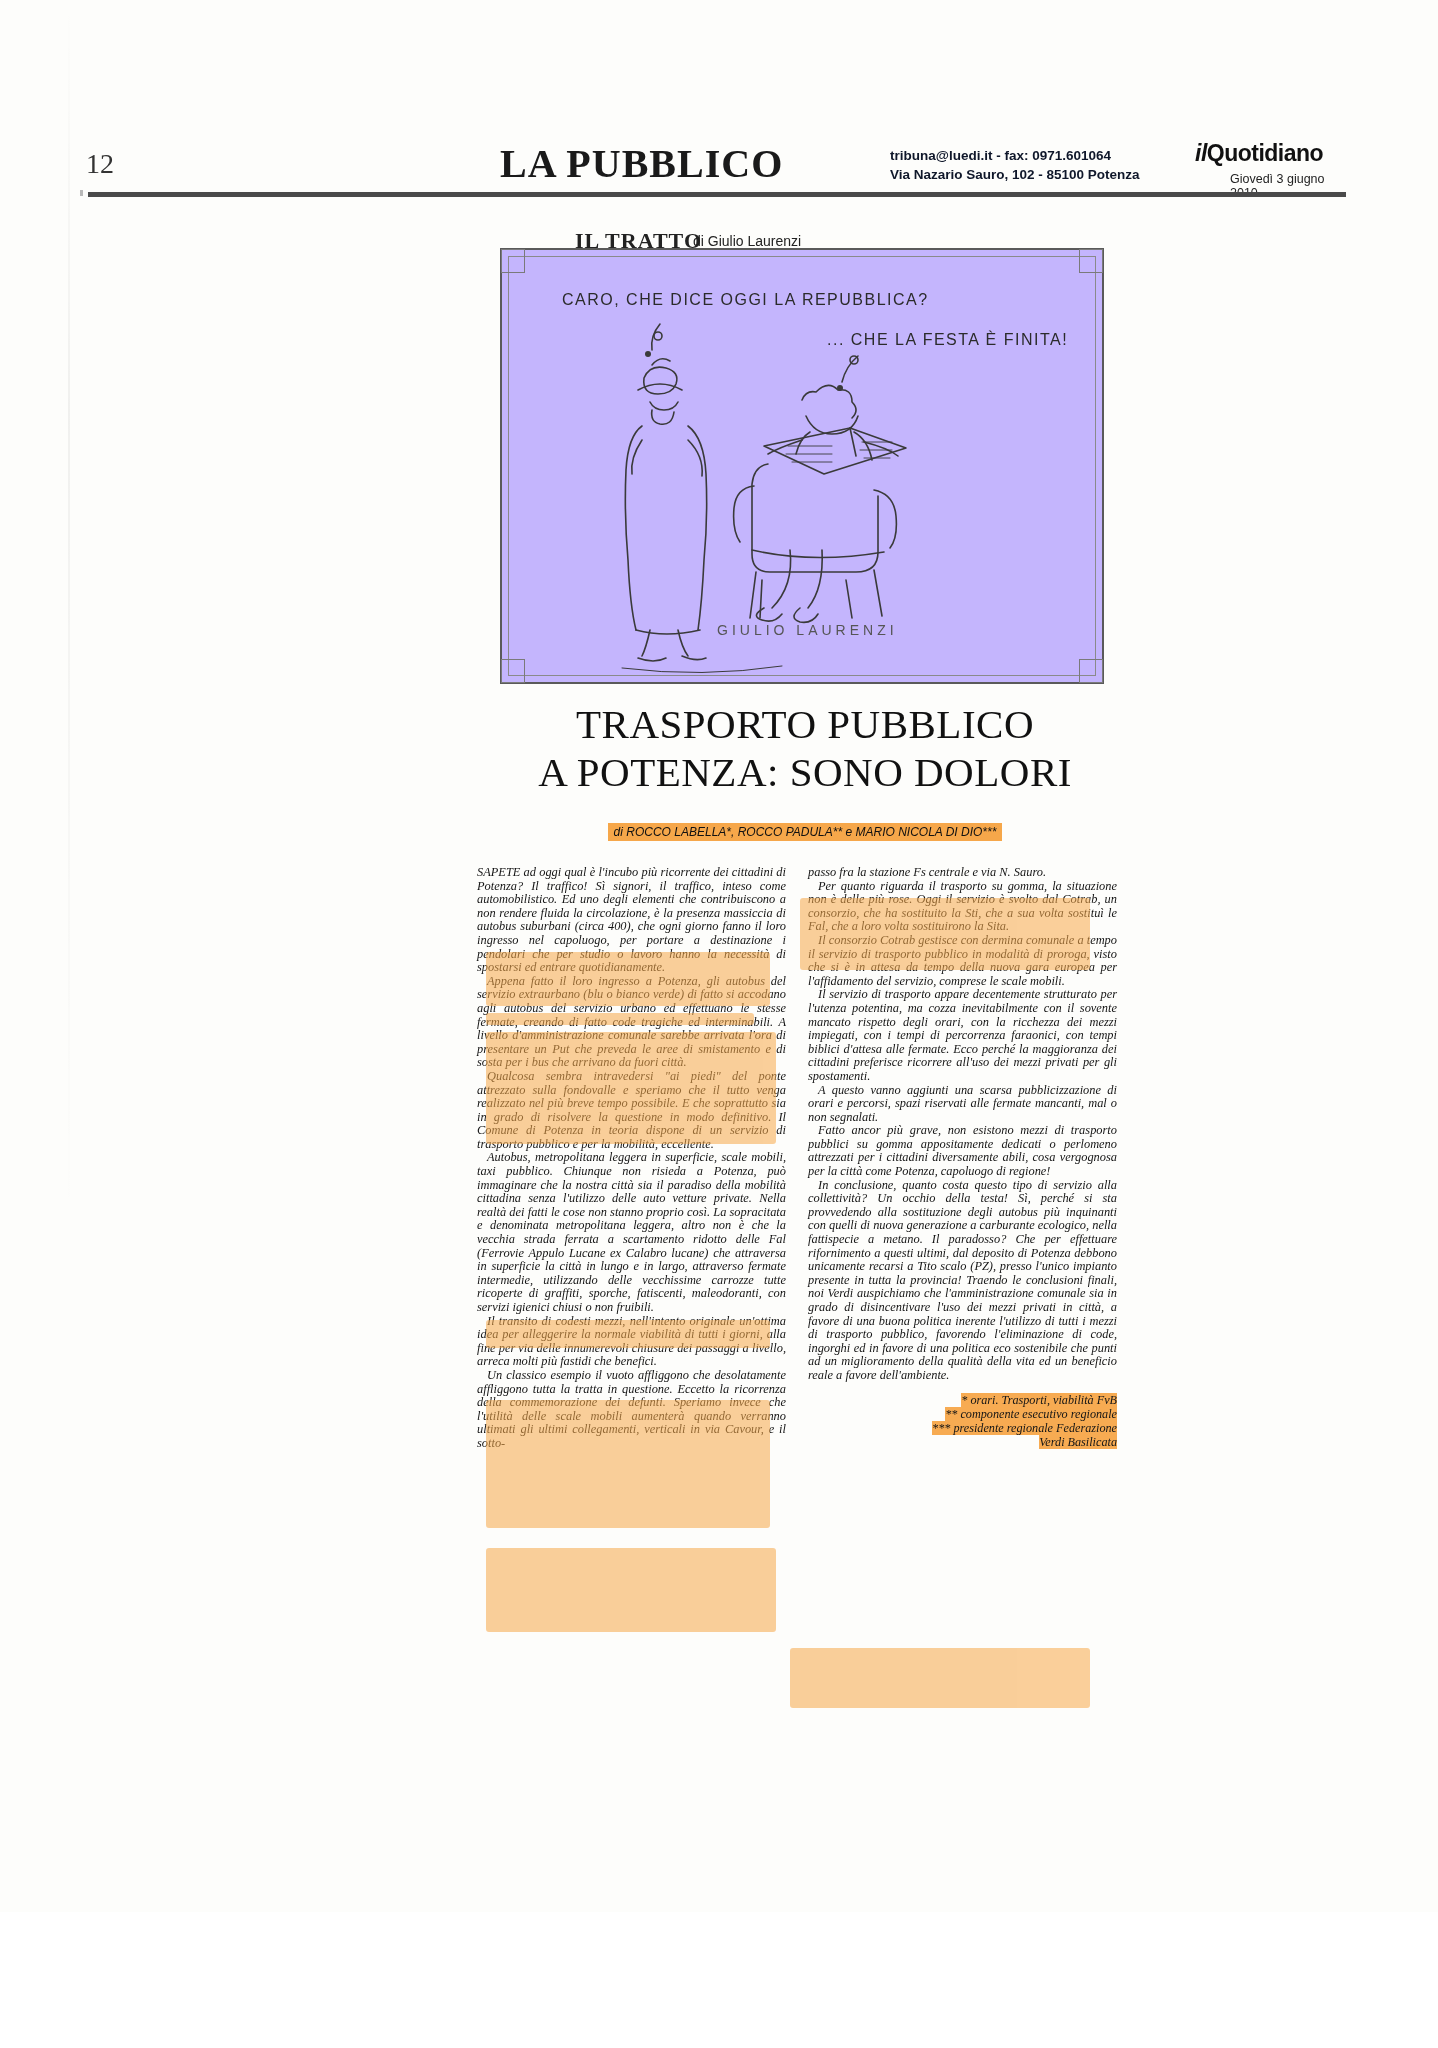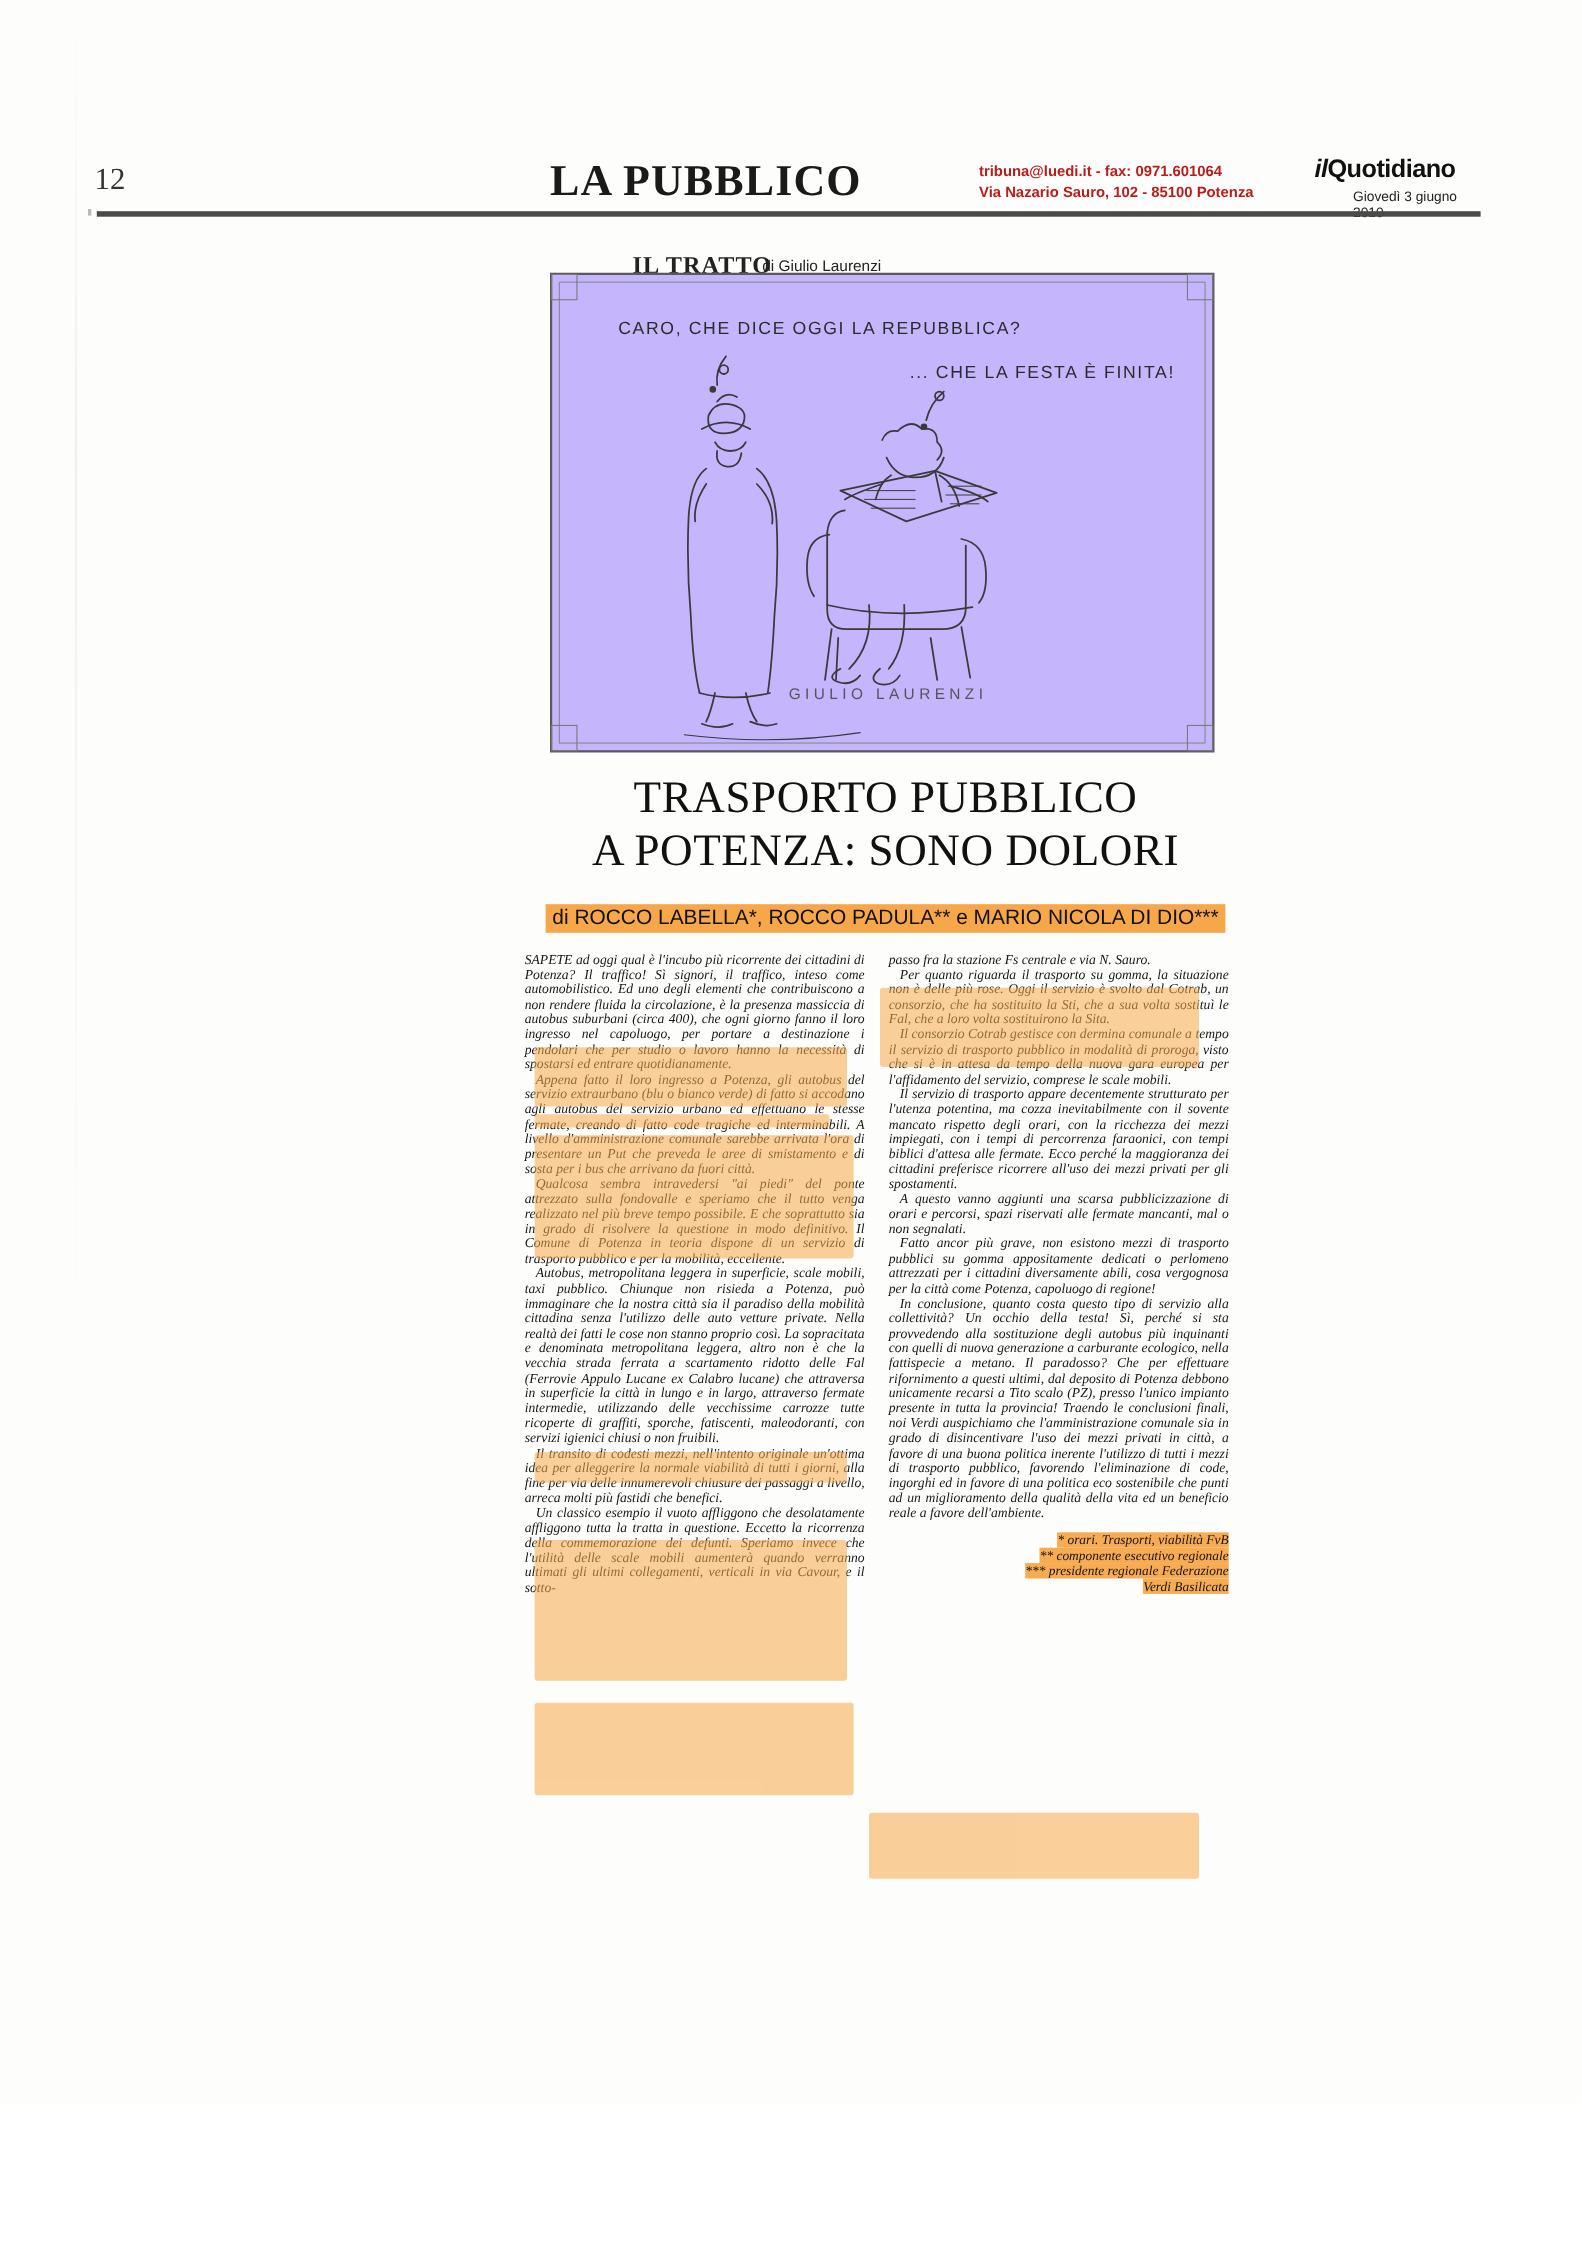--- a/index.html
+++ b/index.html
@@ -44,21 +44,21 @@
     letter-spacing: 1px;
     color: #1a1a1a;
   }
   .masthead-contact {
     position: absolute;
     left: 800px; top: 6px;
     font-family: "Liberation Sans", sans-serif;
     font-size: 13.5px;
     font-weight: bold;
     line-height: 19px;
-    color: #b91c1c;
+    color: #0f172a;
   }
   .masthead-brand {
     position: absolute;
     left: 1105px; top: 0px;
     font-family: "Liberation Sans", sans-serif;
     font-weight: bold;
     font-size: 23px;
     color: #111;
     letter-spacing: -0.5px;
   }
@@ -158,24 +158,25 @@
   }
   .byline-wrap {
     position: absolute;
     left: 495px; top: 822px;
     width: 620px;
     text-align: center;
   }
   .byline {
     display: inline-block;
     font-family: "Liberation Sans", sans-serif;
-    font-size: 19px;
+    font-size: 12px;
     color: #111;
     background: #f6a74a;
     padding: 2px 6px;
+    font-style: italic;
   }
   
   .cols {
     position: absolute;
     left: 477px; top: 866px;
     width: 640px;
     height: 840px;
     display: flex;
     gap: 22px;
   }

